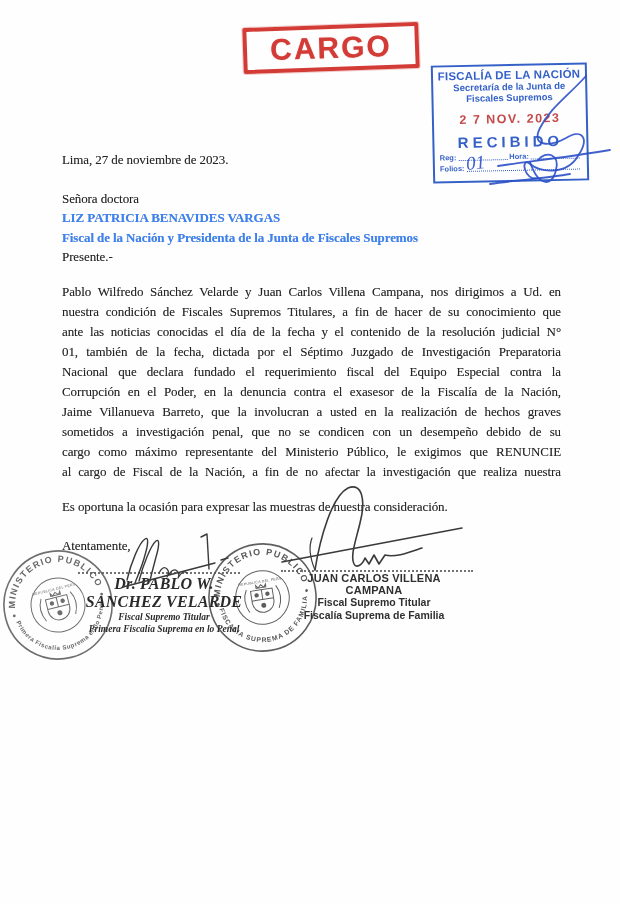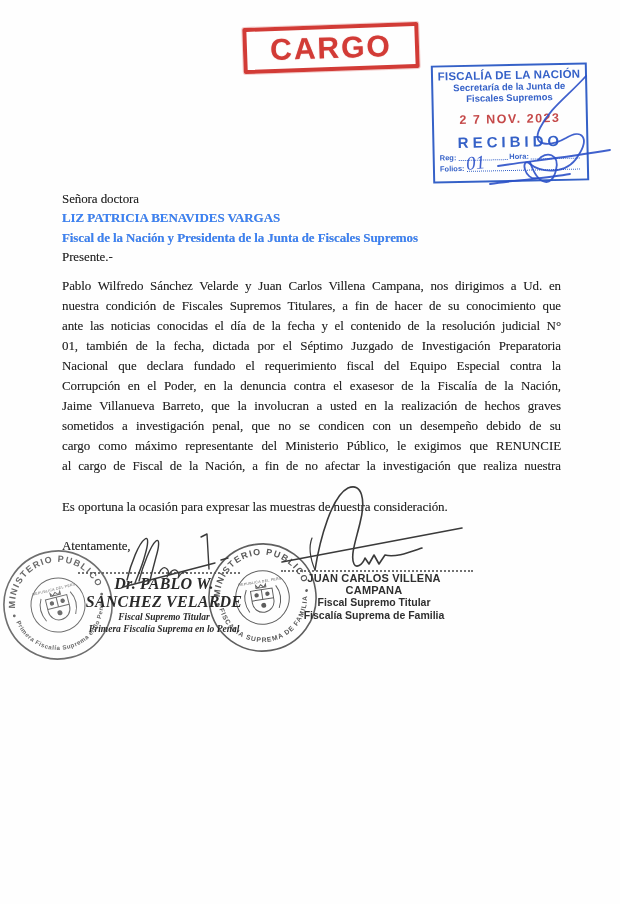--- a/index.html
+++ b/index.html
@@ -83,26 +83,27 @@
   </div>
   <div class="abs hand01">01</div>
 
   <svg class="abs" style="left:468px;top:66px;z-index:6" width="150" height="134" viewBox="0 0 150 134">
     <path class="bluepen" d="M 118,10 C 100,30 82,42 72,62 C 62,82 84,80 98,72 C 114,62 122,72 110,90 C 98,110 72,106 62,98 C 52,90 56,116 70,112"></path>
     <path class="bluepen" d="M 62,96 C 70,120 84,122 88,104 C 92,88 78,84 70,94"></path>
     <path class="bluepen" d="M 30,100 C 55,96 95,92 142,84"></path>
     <path class="bluepen" d="M 22,118 C 50,114 80,112 102,108"></path>
   </svg>
 
+  <div class="abs txt" style="left:62px;top:150px">Lima, 27 de noviembre de 2023.</div>
   <div class="abs txt" style="left:62px;top:189px">Señora doctora</div>
   <div class="abs txt bold" style="left:62px;top:208px">LIZ PATRICIA BENAVIDES VARGAS</div>
   <div class="abs txt bold" style="left:62px;top:228px">Fiscal de la Nación y Presidenta de la Junta de Fiscales Supremos</div>
   <div class="abs txt" style="left:62px;top:247px">Presente.-</div>
 
-  <div class="abs" style="left:62px;top:276px">
+  <div class="abs" style="left:62px;top:282px">
     <div class="txt bline" style="height:20px">Pablo Wilfredo Sánchez Velarde y Juan Carlos Villena Campana, nos dirigimos a Ud. en</div>
     <div class="txt bline" style="height:20px">nuestra condición de Fiscales Supremos Titulares, a fin de hacer de su conocimiento que</div>
     <div class="txt bline" style="height:20px">ante las noticias conocidas el día de la fecha y el contenido de la resolución judicial N°</div>
     <div class="txt bline" style="height:20px">01, también de la fecha, dictada por el Séptimo Juzgado de Investigación Preparatoria</div>
     <div class="txt bline" style="height:20px">Nacional que declara fundado el requerimiento fiscal del Equipo Especial contra la</div>
     <div class="txt bline" style="height:20px">Corrupción en el Poder, en la denuncia contra el exasesor de la Fiscalía de la Nación,</div>
     <div class="txt bline" style="height:20px">Jaime Villanueva Barreto, que la involucran a usted en la realización de hechos graves</div>
     <div class="txt bline" style="height:20px">sometidos a investigación penal, que no se condicen con un desempeño debido de su</div>
     <div class="txt bline" style="height:20px">cargo como máximo representante del Ministerio Público, le exigimos que RENUNCIE</div>
     <div class="txt bline" style="height:20px">al cargo de Fiscal de la Nación, a fin de no afectar la investigación que realiza nuestra</div>

